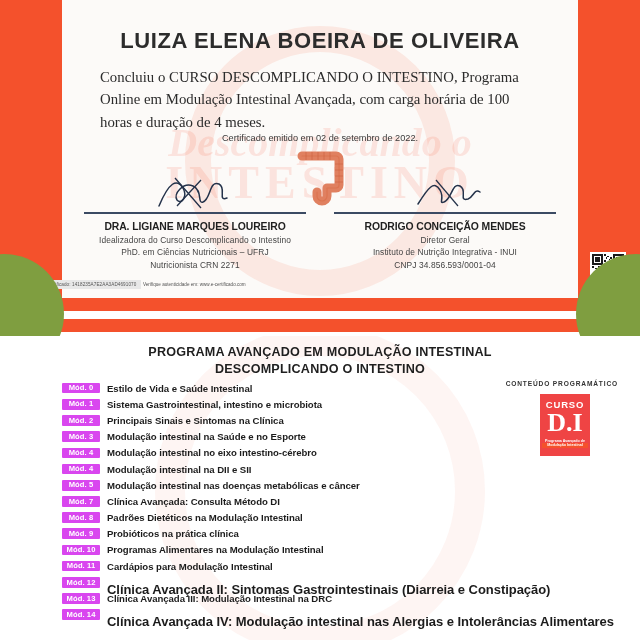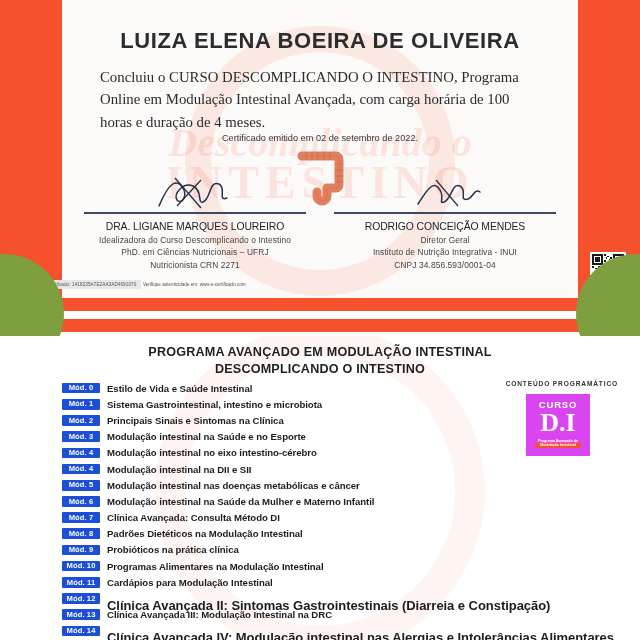--- a/index.html
+++ b/index.html
@@ -71,21 +71,21 @@
   
   .sig { position:absolute; top:232px; width:222px; text-align:center; }
   .sig.left { left:22px; }
   .sig.right { left:272px; }
   .sig-mark {
     height:40px; position:relative;
   }
   .sig-mark svg { position:absolute; left:50%; bottom:0; transform:translateX(-50%); }
   .sig-rule { height:2px; background:#3b4a63; width:100%; }
   .sig-name {
-    margin-top:7px; font-size:10.4px; font-weight:normal;
+    margin-top:7px; font-size:10.4px; font-weight:bold;
     letter-spacing:-0.1px; color:#1f1f1f; white-space:nowrap;
   }
   .sig-line { font-size:8.4px; color:#444; margin-top:2.5px; letter-spacing:0.1px; }
 
   
   .qr {
     position:absolute; right:14px; top:252px;
     width:36px; height:36px; background:#fff; padding:2px;
   }
   .qr canvas, .qr .qr-grid { display:block; }
@@ -135,21 +135,21 @@
 
   .mod-list {
     position:absolute; left:62px; top:44px; width:520px;
   }
   .mod-row {
     display:flex; align-items:center;
     height:16.2px;
   }
   .mod-badge {
     flex:0 0 auto;
-    background:#1d4ed8; color:#ffffff;
+    background:#d946ef; color:#ffffff;
     font-size:7.6px; font-weight:bold;
     padding:1.5px 4px 1.5px 4px;
     border-radius:1px;
     min-width:38px; text-align:center;
     letter-spacing:0.1px;
     line-height:1;
   }
   .mod-text {
     margin-left:7px;
     font-size:9.6px; font-weight:bold; color:#1c1c1c;
@@ -158,22 +158,22 @@
   .mod-row.sm .mod-text { font-size:13px;margin-top:14px; }
 
   
   .cp-label {
     position:absolute; right:22px; top:44px;
     font-size:6.6px; font-weight:bold; letter-spacing:0.85px;
     color:#333;
   }
   .di-badge {
     position:absolute; right:50px; top:58px;
-    width:64px; height:62px;
-    background:#d946ef;
+    width:50px; height:62px;
+    background:#ef4444;
     display:flex; flex-direction:column; align-items:center; justify-content:flex-start;
     padding-top:5px;
   }
   .di-curso {
     font-size:9.5px; font-weight:bold; color:#ffffff; letter-spacing:0.8px;
   }
   .di-di {
     font-family:"Liberation Serif", serif;
     font-size:26px; font-weight:bold; color:#ffffff; line-height:0.95;
     margin-top:1px;
@@ -381,24 +381,20 @@
       </div>
       <div class="mod-row">
         <span class="mod-badge">Mód. 4</span>
         <span class="mod-text">Modulação intestinal na DII e SII</span>
       </div>
       <div class="mod-row">
         <span class="mod-badge">Mód. 5</span>
         <span class="mod-text">Modulação intestinal nas doenças metabólicas e câncer</span>
       </div>
       <div class="mod-row">
-        <span class="mod-badge">Mód. 6</span>
-        <span class="mod-text">Modulação intestinal na Saúde da Mulher e Materno Infantil</span>
-      </div>
-      <div class="mod-row">
         <span class="mod-badge">Mód. 7</span>
         <span class="mod-text">Clínica Avançada: Consulta Método DI</span>
       </div>
       <div class="mod-row">
         <span class="mod-badge">Mód. 8</span>
         <span class="mod-text">Padrões Dietéticos na Modulação Intestinal</span>
       </div>
       <div class="mod-row">
         <span class="mod-badge">Mód. 9</span>
         <span class="mod-text">Probióticos na prática clínica</span>

